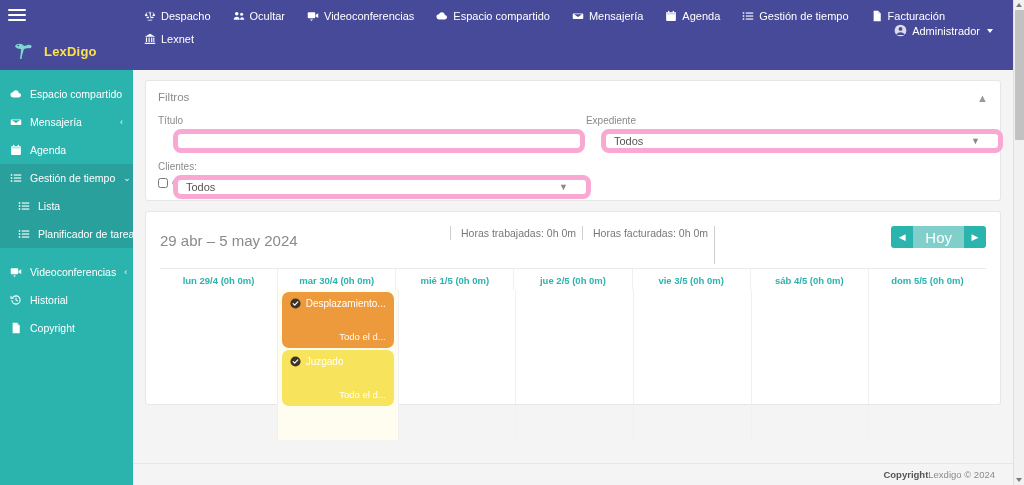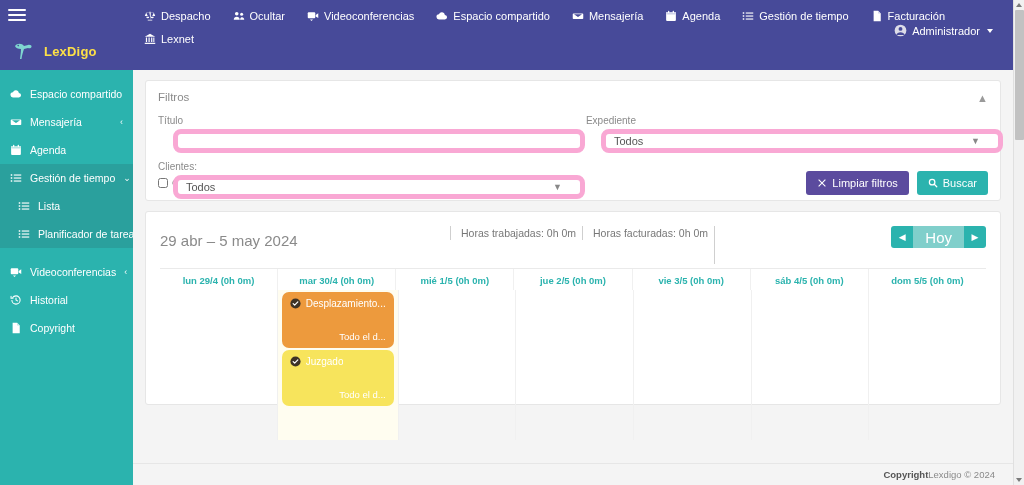--- a/index.html
+++ b/index.html
@@ -409,37 +409,20 @@
           </div>
         </div>
       </div>
 
       <div class="field-row" style="margin-top:8px">
         <div class="field w-left">
           <span class="field-label">Clientes:</span>
           <div class="select-wrap">
             <input class="select-input" readonly="" value="Todos" style="">
             <span class="select-chevron">▼</span>
-          </div>
-        </div>
-        <div class="field w-right">
-          <div class="btn-row">
-            <button class="btn btn-clear">
-              <svg viewBox="0 0 16 16" fill="#fff">
-                  <path d="M3.2 2 8 6.8 12.8 2 14 3.2 9.2 8 14 12.8 12.8 14 8 9.2 3.2 14 2 12.8 6.8 8 2 3.2z"></path>
-                </svg>
-              <span>Limpiar filtros</span>
-            </button>
-            <button class="btn btn-search">
-              <svg viewBox="0 0 16 16" fill="none" stroke="#fff" stroke-width="2">
-                  <circle cx="6.6" cy="6.6" r="4.4"></circle>
-                  <path d="M10 10l4 4" stroke-linecap="round"></path>
-                </svg>
-              <span>Buscar</span>
-            </button>
           </div>
         </div>
       </div>
 
       <div class="check-row" style="margin-top:-22px">
         <input type="checkbox" style="">
         <label>Ocultar fin de semana</label>
       </div>
     </div>
 

